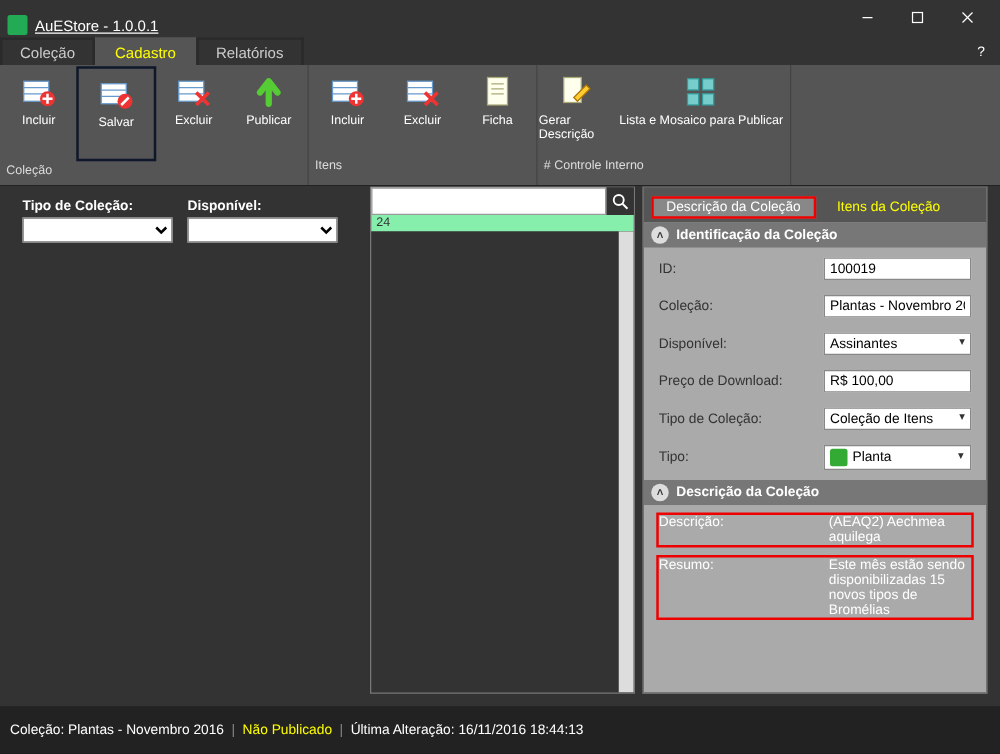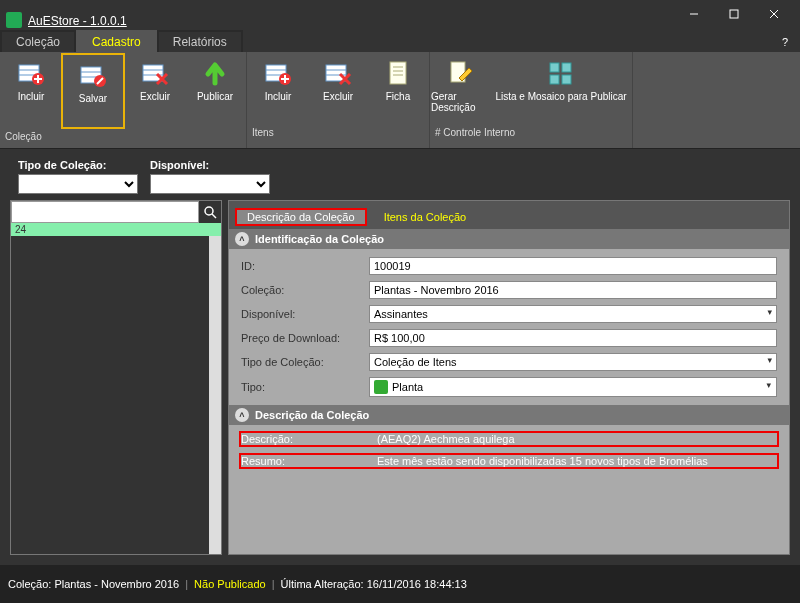--- a/index.html
+++ b/index.html
@@ -12,24 +12,24 @@
 .tab{padding:1px 14px;height:18px;line-height:18px;color:#ccc;font-size:12px;border:2px solid #2a2a2a;border-bottom:0;}
 .tab.active{background:#555;color:#ff0;border-color:#555}
 .help-btn{margin-left:auto;margin-right:8px;color:#fff;padding:4px;}
 .ribbon{background:#555;display:flex;border-bottom:1px solid #222;}
 .ribbon-group{display:flex;flex-direction:column;border-right:1px solid #444;}
 .ribbon-row{display:flex;padding:1px;}
 .ribbon-btn{width:60px;height:66px;display:flex;flex-direction:column;align-items:center;justify-content:flex-start;padding-top:6px;color:#fff;font-size:10px;}
 .ribbon-btn.wide{width:140px;}
 .ribbon-btn .ricon{width:30px;height:28px;margin-bottom:4px;display:flex;align-items:center;justify-content:center;position:relative;}
 .ribbon-label{color:#ddd;font-size:10px;padding:1px 5px;height:16px;}
-.red-box{border:2px solid #eab308;}
+.red-box{border:2px solid #0f172a;}
 svg{display:block;}
 
-.body{flex:1;display:flex;flex-direction:column;background:#333;overflow:hidden;}
+.body{flex:1;display:flex;flex-direction:row;background:#333;overflow:hidden;}
 .filters{display:flex;gap:12px;padding:10px 16px 6px 18px;}
 .filters label{color:#fff;font-size:11px;font-weight:bold;margin-bottom:3px;display:block;}
 .filters select{width:120px;height:20px;background:#fff;color:#000;border:1px solid #777;font-size:11px}
 
 .split{flex:1;display:flex;gap:6px;padding:0 10px 10px 10px;overflow:hidden;}
 .left{width:210px;display:flex;flex-direction:column;border:1px solid #777;background:#333;}
 .search-row{display:flex;background:#333;}
 .search-row input{flex:1;height:20px;border:1px solid #999;background:#fff;color:#000;padding:0 4px;font-size:11px}
 .search-row .sbtn{width:22px;height:22px;display:flex;align-items:center;justify-content:center;color:#fff;}
 .count{background:#86efac;color:#333;padding:1px 4px;font-size:10px;}
@@ -39,21 +39,21 @@
 
 .right{flex:1;display:flex;flex-direction:column;border:1px solid #777;background:#555;overflow:hidden;}
 .rtabs{display:flex;background:#555;height:24px;align-items:center;padding:4px 6px 0 6px;gap:4px;}
 .rtab{padding:2px 12px;color:#ff0;font-size:11px;border:1px solid transparent;}
 .rtab.active{background:#777;color:#fff;}
 .rtab.hl{border:2px solid #e00;color:#fff;background:#888;padding:1px 10px}
 .panel{flex:1;overflow:auto;background:#aaa;}
 
 .section-hdr{display:flex;align-items:center;background:#777;color:#fff;font-weight:bold;font-size:11px;padding:3px 6px;gap:6px;}
 .chev{width:14px;height:14px;border-radius:50%;background:#ddd;color:#333;display:flex;align-items:center;justify-content:center;font-size:9px;}
-.form{padding:8px 12px;display:grid;grid-template-columns:120px 1fr;row-gap:6px;column-gap:8px;align-items:center;}
+.form{padding:8px 12px;display:grid;grid-template-columns:120px 1fr;row-gap:6px;column-gap:8px;align-items:center;gap:12px;}
 .form .lab{color:#333;font-size:11px;}
 .form input,.form select{height:18px;background:#fff;color:#000;border:1px solid #888;font-size:11px;padding:0 4px;width:100%;box-sizing:border-box}
 .sel-wrap{position:relative;}
 .sel-wrap::after{content:"▾";position:absolute;right:5px;top:2px;color:#333;font-size:9px;pointer-events:none}
 .planta-ico{width:14px;height:14px;background:#3a3;display:inline-block;vertical-align:middle;margin-right:4px;border-radius:2px}
 .red-outline{border:2px solid #e00;}
 .desc-row{display:flex;}
 .desc-row .lab2{width:136px;flex:none}
 .desc-row .val2{flex:1;}
 .desc-block{margin:6px 10px;}

